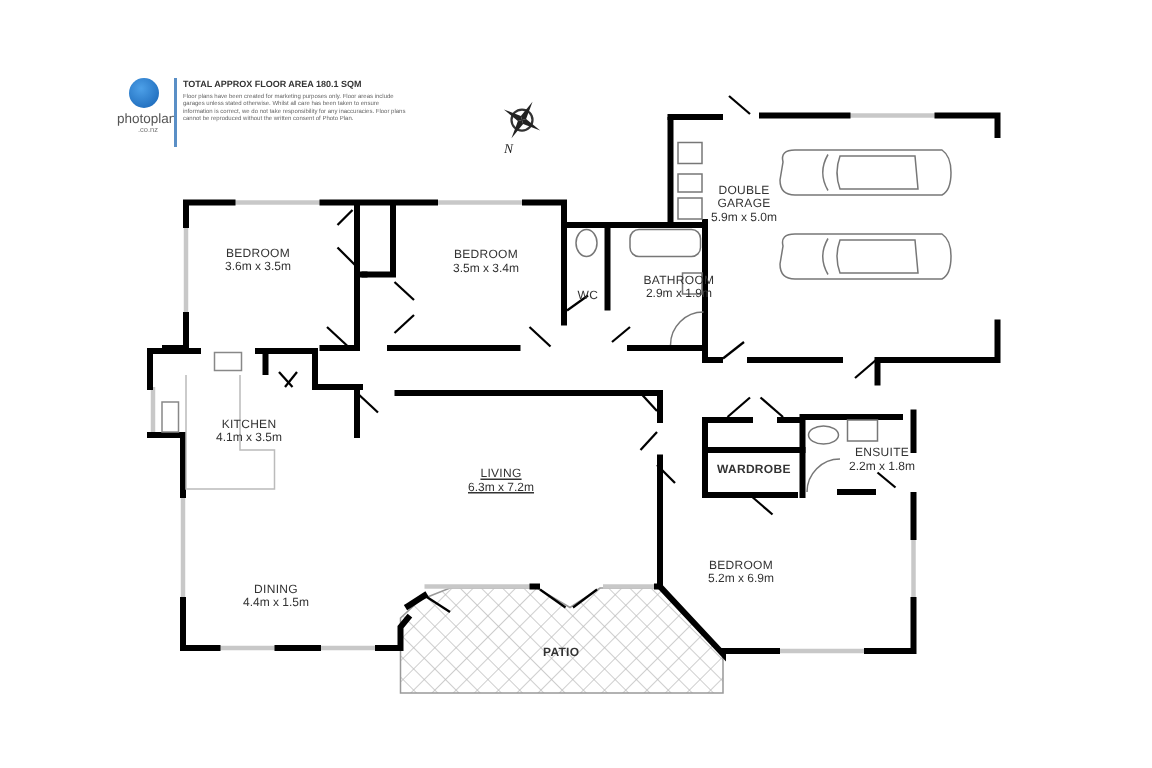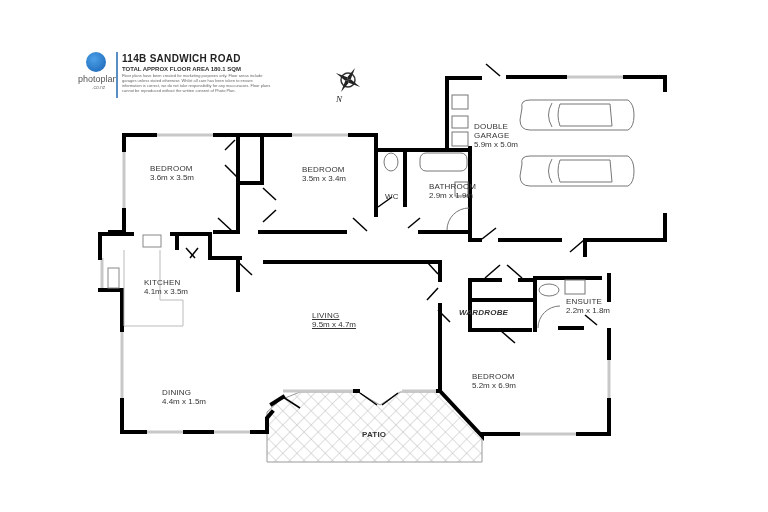--- a/index.html
+++ b/index.html
@@ -1,18 +1,18 @@
 <!DOCTYPE html>
 <html><head>
 <meta charset="utf-8">
 <style>
   html,body{margin:0;padding:0;background:#ffffff;}
   body{width:768px;height:512px;position:relative;overflow:hidden;font-family:"Liberation Sans",sans-serif;}
   #plan{position:absolute;left:0;top:0;}
-  .lbl{position:absolute;text-align:left;font-family:"Liberation Sans",sans-serif;color:#333;font-size:8px;line-height:9px;white-space:nowrap;}
+  .lbl{position:absolute;text-align:center;font-family:"Liberation Sans",sans-serif;color:#333;font-size:8px;line-height:9px;white-space:nowrap;}
   .lbl .nm{display:block;letter-spacing:0.2px;}
   .lbl .dm{display:block;}
   #hdr{position:absolute;left:122px;top:53px;width:160px;}
   #hdr .t1{font-size:10px;font-weight:bold;color:#222;letter-spacing:0.3px;line-height:12px;}
   #hdr .t2{font-size:6px;font-weight:bold;color:#333;line-height:8px;}
   #hdr .t3{font-size:4px;color:#666;line-height:5px;width:150px;white-space:normal;}
   #hdr-bar{position:absolute;left:116px;top:52px;width:2px;height:46px;background:#5a8fc6;}
   #logo{position:absolute;left:78px;top:52px;width:34px;height:52px;}
   #logo .circ{position:absolute;left:8px;top:0;width:20px;height:20px;border-radius:50%;background:radial-gradient(circle at 40% 35%,#4da0e8,#1561b3);}
   #logo .brand{position:absolute;left:0;top:22px;font-size:9px;color:#555;}
@@ -21,21 +21,20 @@
 </head>
 <body>
 
 <div id="logo">
   <div class="circ"></div>
   <span class="brand">photoplan</span>
   <span class="sub">.co.nz</span>
 </div>
 <div id="hdr-bar"></div>
 <div id="hdr">
-  <div class="t1">114B SANDWICH ROAD</div>
   <div class="t2">TOTAL APPROX FLOOR AREA 180.1 SQM</div>
   <div class="t3">Floor plans have been created for marketing purposes only. Floor areas include garages unless stated otherwise. Whilst all care has been taken to ensure information is correct, we do not take responsibility for any inaccuracies. Floor plans cannot be reproduced without the written consent of Photo Plan.</div>
 </div>
 
 <svg id="plan" width="768" height="512" viewBox="0 0 768 512">
   <defs>
     <pattern id="hatch" width="10" height="10" patternUnits="userSpaceOnUse" patternTransform="rotate(45)">
       <line x1="0" y1="0" x2="0" y2="10" stroke="#bdbdbd" stroke-width="1"></line>
       <line x1="0" y1="0" x2="10" y2="0" stroke="#bdbdbd" stroke-width="1"></line>
     </pattern>
@@ -195,23 +194,23 @@
   <span class="nm">DOUBLE</span>
     <span class="nm">GARAGE</span>
     <span class="dm">5.9m x 5.0m</span>
 </div>
 <div class="lbl" style="left:144px;top:278px;">
   <span class="nm">KITCHEN</span>
     <span class="dm">4.1m x 3.5m</span>
 </div>
 <div class="lbl" style="left:312px;top:311px;text-decoration:underline;">
   <span class="nm">LIVING</span>
-    <span class="dm">9.5m x 4.7m</span>
-</div>
-<div class="lbl" style="left:459px;top:308px;font-weight:bold;font-style:italic;">
+    <span class="dm">6.3m x 7.2m</span>
+</div>
+<div class="lbl" style="left:478px;top:308px;font-weight:bold;">
   <span class="nm">WARDROBE</span>
 </div>
 <div class="lbl" style="left:566px;top:297px;">
   <span class="nm">ENSUITE</span>
     <span class="dm">2.2m x 1.8m</span>
 </div>
 <div class="lbl" style="left:162px;top:388px;">
   <span class="nm">DINING</span>
     <span class="dm">4.4m x 1.5m</span>
 </div>

